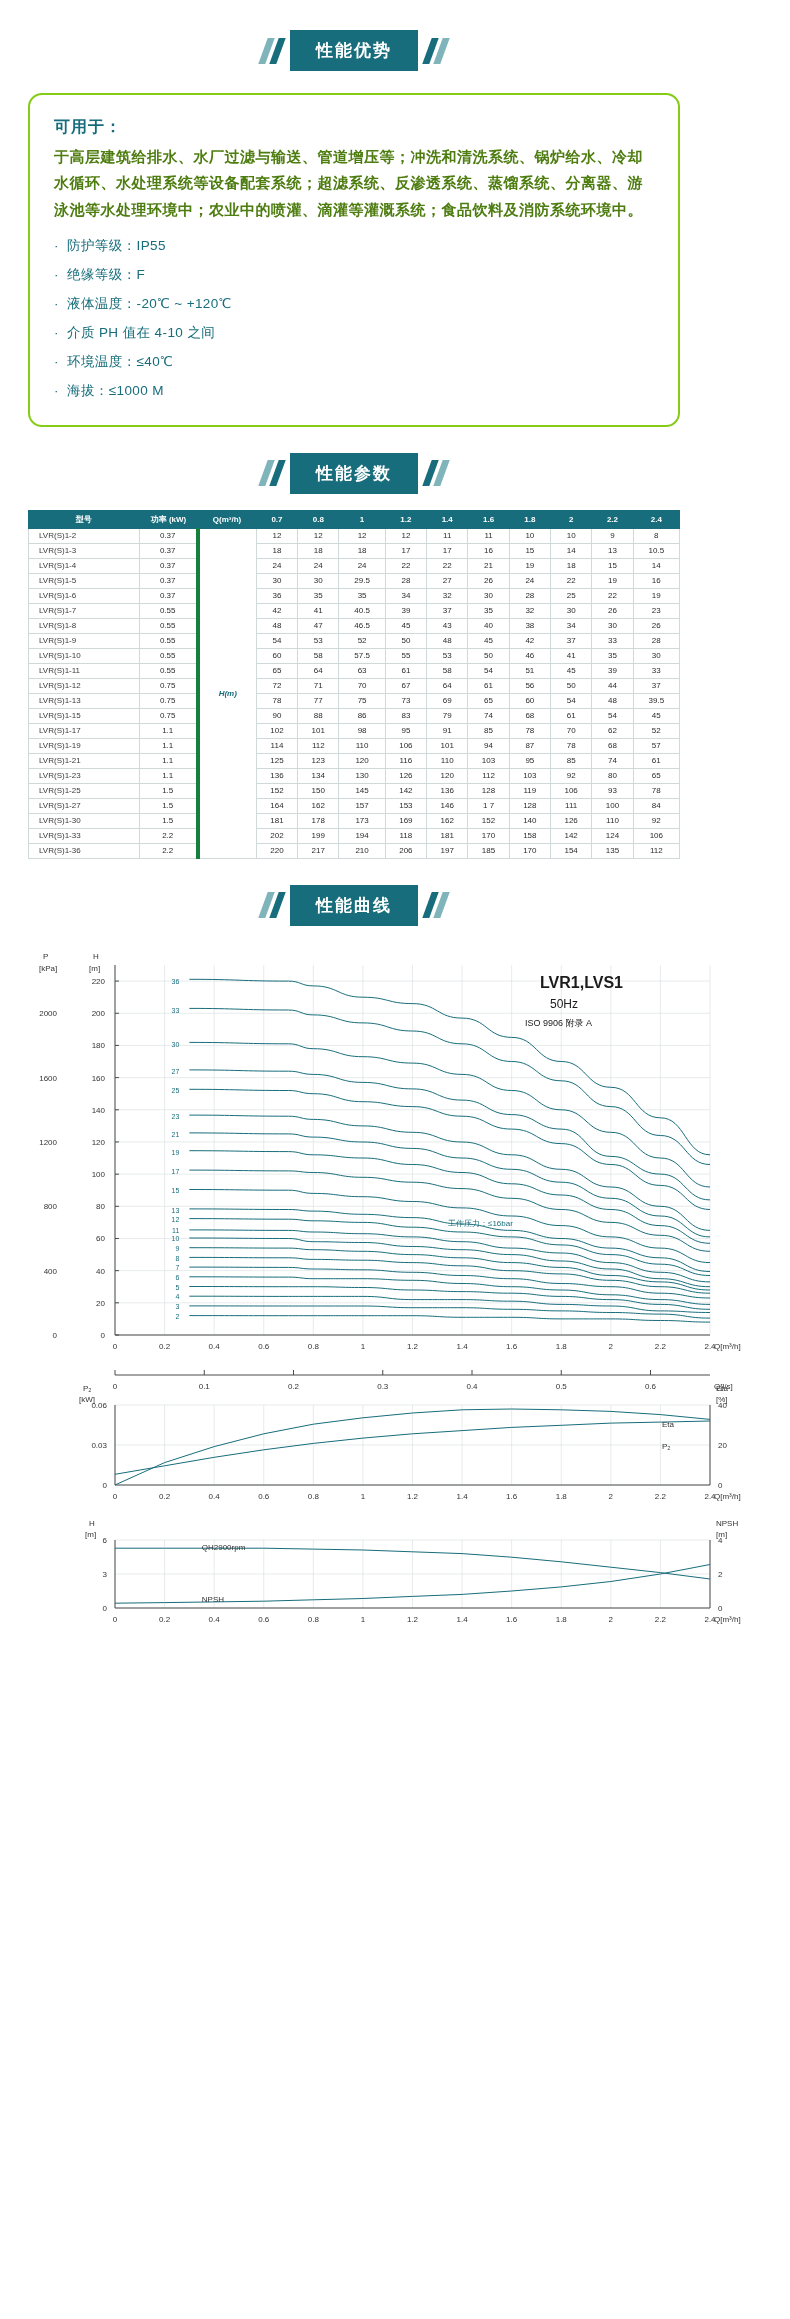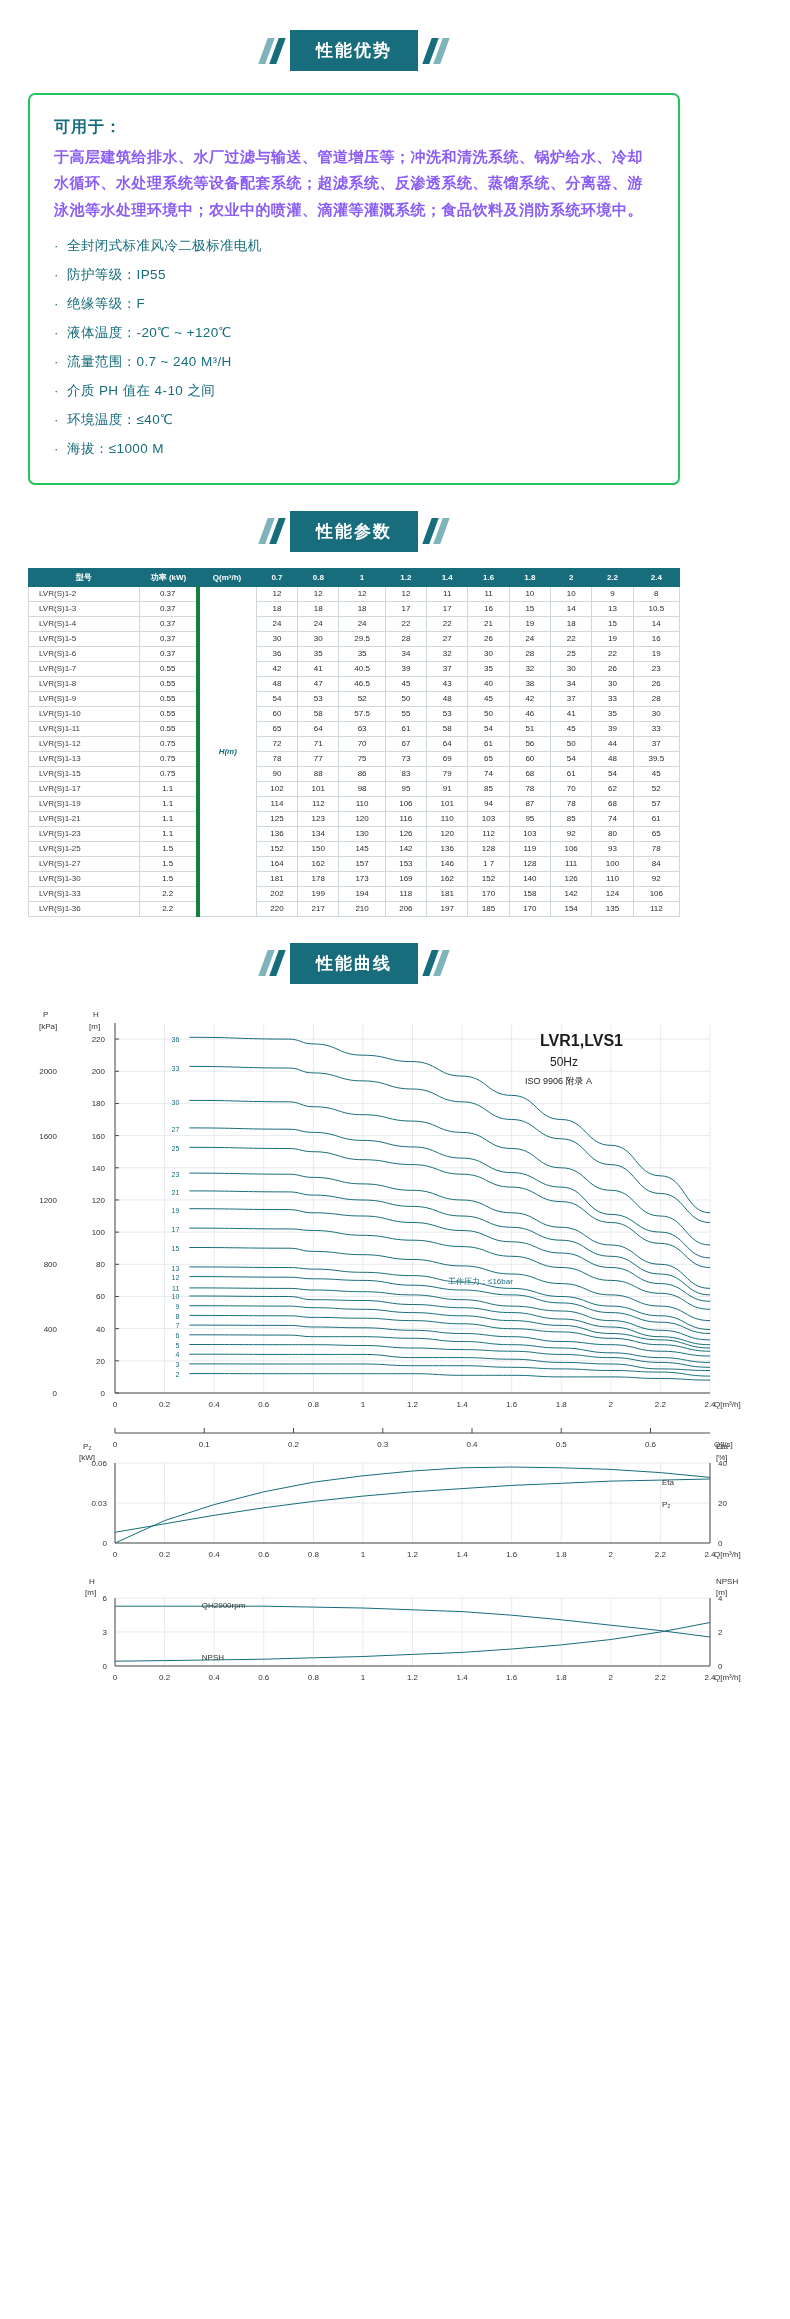--- a/index.html
+++ b/index.html
@@ -28,35 +28,35 @@
   .slash-bar{
     width:7px;height:26px;background:#176d7b;transform:skewX(-20deg);
   }
   .slash-bar.light{background:#7fb4bb;}
   .banner-left{margin-right:9px;}
   .banner-right{margin-left:9px;}
 
   
   .card{
     margin:22px 28px 0 28px;
-    border:2px solid #22c55e;
-    border-radius:7px;
+    border:2px solid #84cc16;
+    border-radius:14px;
     padding:22px 24px 20px 24px;
     box-sizing:border-box;
   }
   .card h3{
     margin:0 0 6px 0;
     font-size:16px;
     color:#176d7b;
     font-weight:bold;
     letter-spacing:1px;
   }
   .card .intro{
     font-size:15px;
-    color:#8b5cf6;
+    color:#4d7c0f;
     line-height:1.75;
     letter-spacing:.5px;
     margin:0 0 8px 0;
     font-weight:bold;
   }
   .card ul{list-style:none;margin:0;padding:0;}
   .card li{
     font-size:13.5px;
     color:#176d7b;
     line-height:2.15;
@@ -123,25 +123,23 @@
     <span class="slash-group banner-right">
       <span class="slash-bar"></span>
         <span class="slash-bar light"></span>
     </span>
   </div>
 
   <div class="card">
     <h3>可用于：</h3>
     <p class="intro">于高层建筑给排水、水厂过滤与输送、管道增压等；冲洗和清洗系统、锅炉给水、冷却水循环、水处理系统等设备配套系统；超滤系统、反渗透系统、蒸馏系统、分离器、游泳池等水处理环境中；农业中的喷灌、滴灌等灌溉系统；食品饮料及消防系统环境中。</p>
     <ul>
-      <li><span class="dot">·</span><span>全封闭式标准风冷二极标准电机</span></li>
       <li><span class="dot">·</span><span>防护等级：IP55</span></li>
       <li><span class="dot">·</span><span>绝缘等级：F</span></li>
       <li><span class="dot">·</span><span>液体温度：-20℃ ~ +120℃</span></li>
-      <li><span class="dot">·</span><span>流量范围：0.7 ~ 240 M³/H</span></li>
       <li><span class="dot">·</span><span>介质 PH 值在 4-10 之间</span></li>
       <li><span class="dot">·</span><span>环境温度：≤40℃</span></li>
       <li><span class="dot">·</span><span>海拔：≤1000 M</span></li>
     </ul>
   </div>
 
   <div style="height:26px"></div>
   <div class="banner-wrap">
     <span class="slash-group banner-left">
       <span class="slash-bar light"></span>

